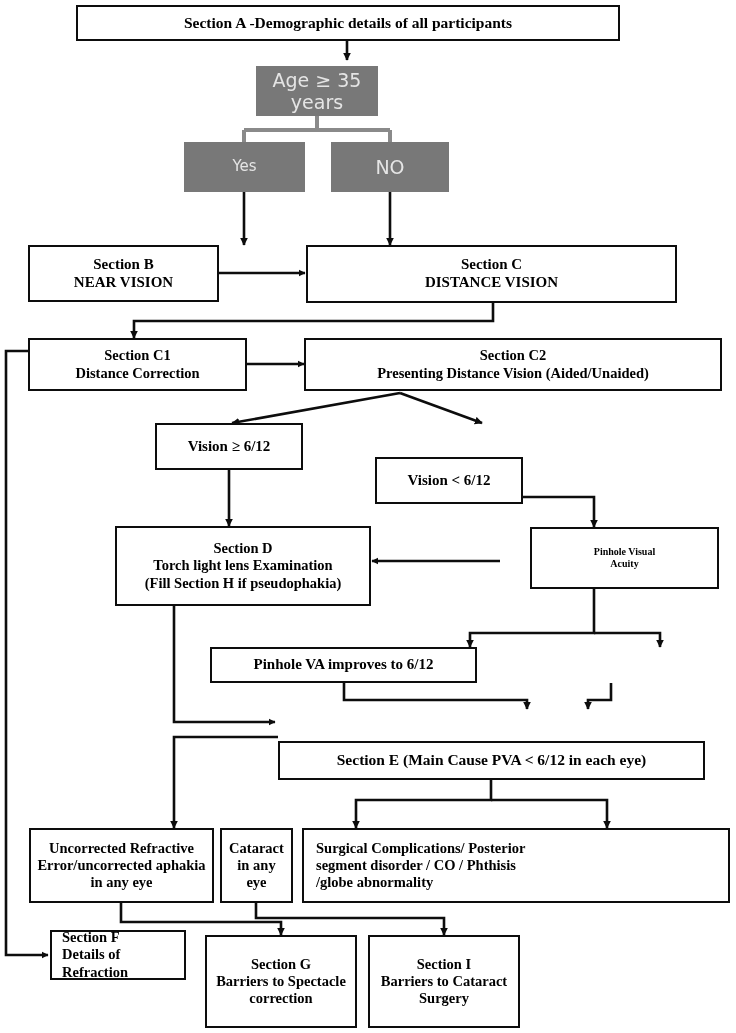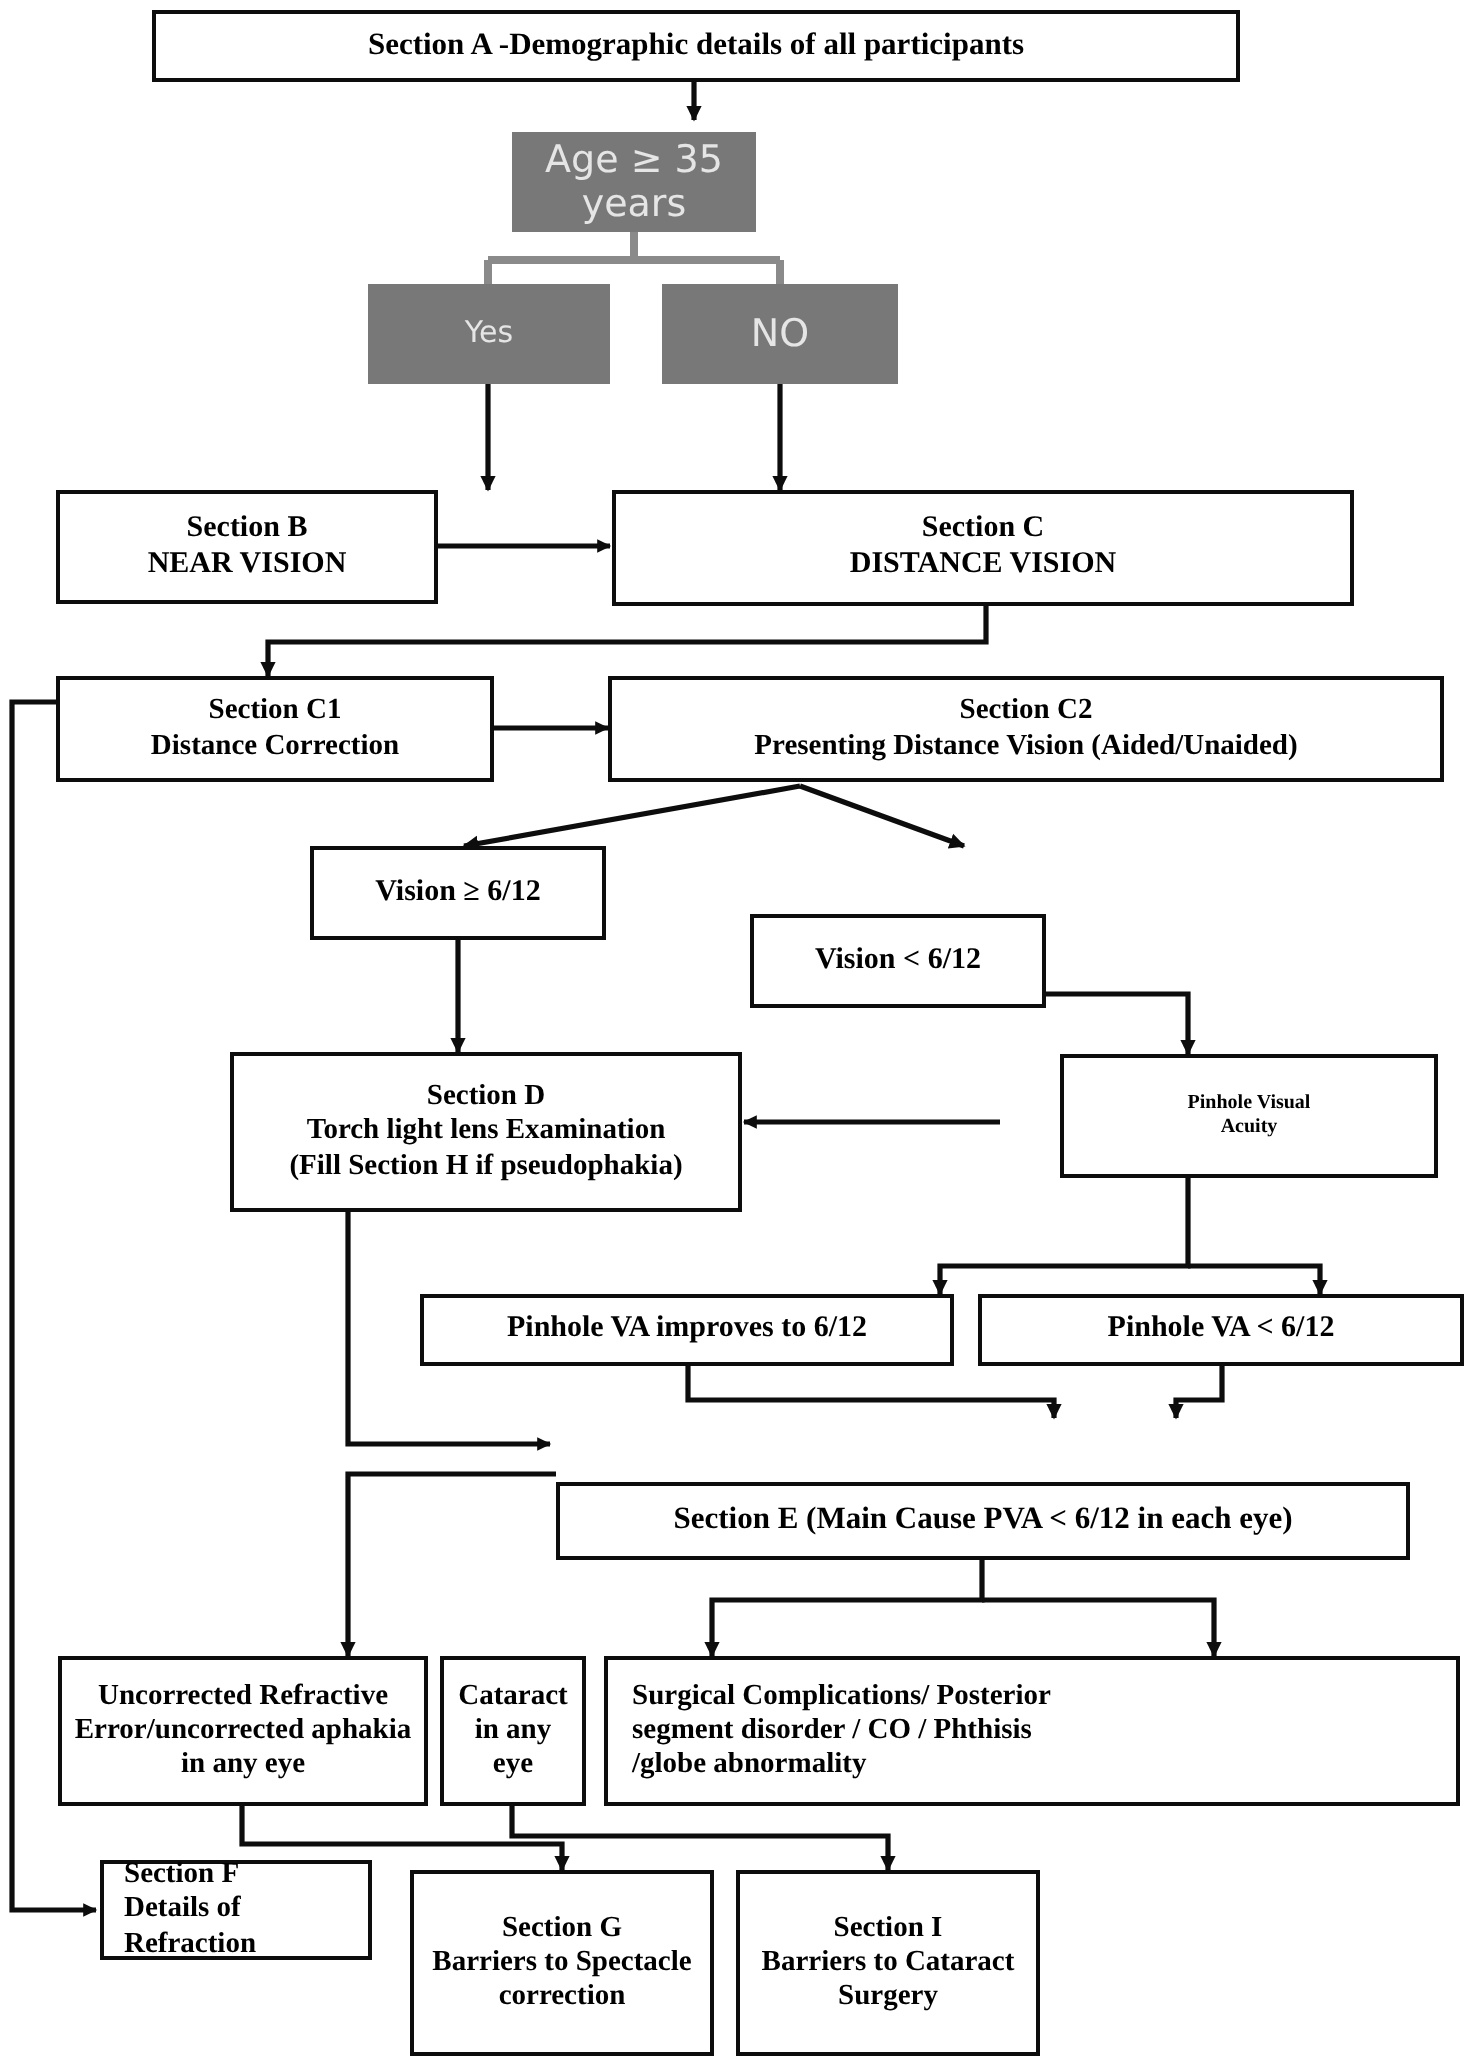--- a/index.html
+++ b/index.html
@@ -142,21 +142,20 @@
 
   <div class="box" style="left:115px; top:526px; width:256px; height:80px; font-size:14.5px;">Section D
 Torch light lens Examination
 (Fill Section H if pseudophakia)</div>
 
   <div class="box" style="left:500px; top:527px; width:189px; height:62px; font-size:10px;margin-left:30px;">Pinhole Visual
 Acuity</div>
 
   <div class="box" style="left:210px; top:647px; width:267px; height:36px; font-size:15px;">Pinhole VA improves to 6/12</div>
 
-  <div class="box" style="left:489px; top:647px; width:243px; height:36px; font-size:15px;">Pinhole VA &lt; 6/12</div>
 
   <div class="box" style="left:278px; top:709px; width:427px; height:39px; font-size:15.5px;margin-top:32px;">Section E (Main Cause PVA &lt; 6/12 in each eye)</div>
 
   <div class="box" style="left:29px; top:828px; width:185px; height:75px; font-size:14.5px;">Uncorrected Refractive
 Error/uncorrected aphakia
 in any eye</div>
 
   <div class="box" style="left:220px; top:828px; width:73px; height:75px; font-size:14.5px;">Cataract
 in any
 eye</div>

